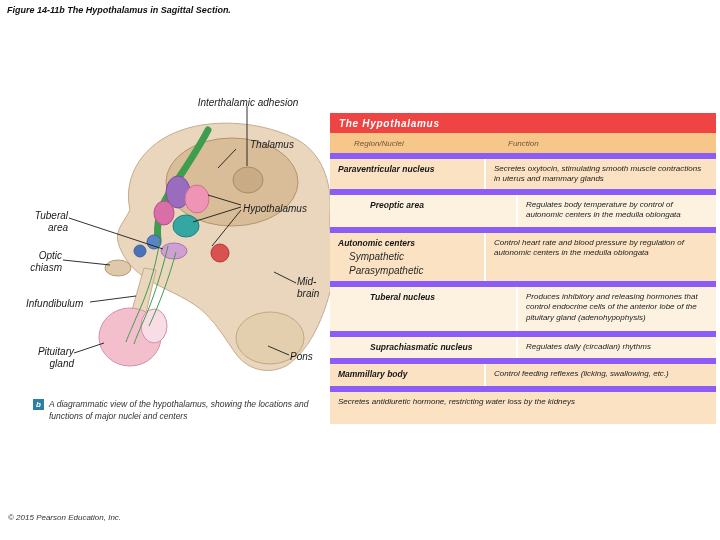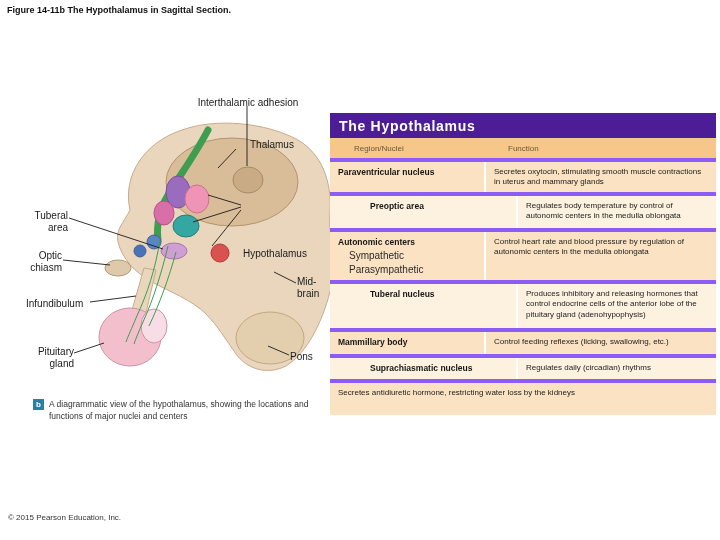--- a/index.html
+++ b/index.html
@@ -1,37 +1,37 @@
 <!DOCTYPE html>
 <html><head>
 <meta charset="utf-8">
 <style>
   html,body { margin:0; padding:0; background:#fff; }
   .page {
     position:relative; width:720px; height:540px; background:#ffffff;
-    font-family:"Liberation Sans", sans-serif; color:#111; overflow:hidden;
+    font-family:"Liberation Sans", sans-serif; color:#111; overflow:hidden;font-style:italic;
   }
   .fig-title { position:absolute; left:7px; top:5px; font-size:9px; font-weight:bold; color:#101010; }
 
   
   .lbl { position:absolute; font-size:10px; line-height:1.2; color:#1a1a1a; }
   .lbl.r { text-align:right; }
   .lbl.c { text-align:center; }
   .lbl span { display:block; }
 
   
   .tbl { position:absolute; left:330px; top:113px; width:386px; }
   .tbl-title {
-    background:#4c1d95; color:#ffffff; font-weight:bold; font-size:14px;
+    background:#ef4444; color:#ffffff; font-weight:bold; font-size:10px;
     letter-spacing:0.7px; padding:5px 9px 4px;
   }
   .tbl-cols { display:flex; background:#f6c789; color:#6b563c; font-size:8px; }
   .tbl-cols .c-region { width:140px; flex:none; padding:6px 6px 5px 24px; }
   .tbl-cols .c-func   { flex:1; padding:6px 8px 5px; }
-  .trow { display:flex; border-top:4px solid #8b5cf6; }
+  .trow { display:flex; border-top:6px solid #8b5cf6; }
   .trow.a { background:#fbe2c2; }
   .trow.b { background:#fdf2e0;padding-left:32px; }
   .cell-region { width:140px; flex:none; padding:5px 6px 4px 8px; border-right:2px solid #ffffff; }
   .cell-func   { flex:1; padding:5px 8px 4px; font-size:8px; line-height:1.3; color:#222; }
   .region-name { display:block; font-weight:bold; font-size:8.5px; color:#161616; line-height:1.2; }
   .subitem { display:block; font-size:10px; color:#2a2a2a; padding-left:11px; margin-top:3px; }
 
   
   .cap-marker {
     position:absolute; left:33px; top:399px; width:11px; height:11px;
@@ -96,21 +96,21 @@
       <line x1="3" y1="160" x2="50" y2="165"></line>
       <line x1="30" y1="202" x2="76" y2="196"></line>
       <line x1="14" y1="253" x2="44" y2="243"></line>
       <line x1="236" y1="183" x2="214" y2="172"></line>
       <line x1="229" y1="255" x2="208" y2="246"></line>
     </g>
   </svg>
 
   <div class="lbl c" style="left:183px; top:97px; width:130px;">Interthalamic adhesion</div>
   <div class="lbl" style="left:229px; top:139px;margin-left:21px;">Thalamus</div>
-  <div class="lbl" style="left:243px; top:203px;margin-top:45px;">Hypothalamus</div>
+  <div class="lbl" style="left:243px; top:203px;">Hypothalamus</div>
   <div class="lbl r" style="left:22px; top:210px; width:46px;">Tuberal area</div>
   <div class="lbl r" style="left:12px; top:250px; width:50px;">Optic chiasm</div>
   <div class="lbl" style="left:26px; top:298px;">Infundibulum</div>
   <div class="lbl r" style="left:22px; top:346px; width:52px;">Pituitary gland</div>
   <div class="lbl" style="left:297px; top:276px;">
     <span>Mid-</span>
     <span>brain</span>
   </div>
   <div class="lbl" style="left:290px; top:351px;">Pons</div>
 
@@ -144,32 +144,32 @@
       <div class="cell-func">Control heart rate and blood pressure by regulation of autonomic centers in the medulla oblongata</div>
     </div>
 
     <div class="trow b" style="min-height:44px;">
       <div class="cell-region">
         <span class="region-name">Tuberal nucleus</span>
       </div>
       <div class="cell-func">Produces inhibitory and releasing hormones that control endocrine cells of the anterior lobe of the pituitary gland (adenohypophysis)</div>
     </div>
 
+    <div class="trow b" style="min-height:21px;">
+      <div class="cell-region">
+        <span class="region-name">Suprachiasmatic nucleus</span>
+      </div>
+      <div class="cell-func">Regulates daily (circadian) rhythms</div>
+    </div>
+
     <div class="trow a" style="min-height:22px;">
       <div class="cell-region">
         <span class="region-name">Mammillary body</span>
       </div>
       <div class="cell-func">Control feeding reflexes (licking, swallowing, etc.)</div>
-    </div>
-
-    <div class="trow b" style="min-height:21px;">
-      <div class="cell-region">
-        <span class="region-name">Suprachiasmatic nucleus</span>
-      </div>
-      <div class="cell-func">Regulates daily (circadian) rhythms</div>
     </div>
 
     <div class="trow a" style="min-height:32px;">
       <div class="cell-func">Secretes antidiuretic hormone, restricting water loss by the kidneys</div>
     </div>
   </div>
 
   <div class="cap-marker">b</div>
   <div class="caption">A diagrammatic view of the hypothalamus, showing the locations and functions of major nuclei and centers</div>
   <div class="copyright">© 2015 Pearson Education, Inc.</div>

